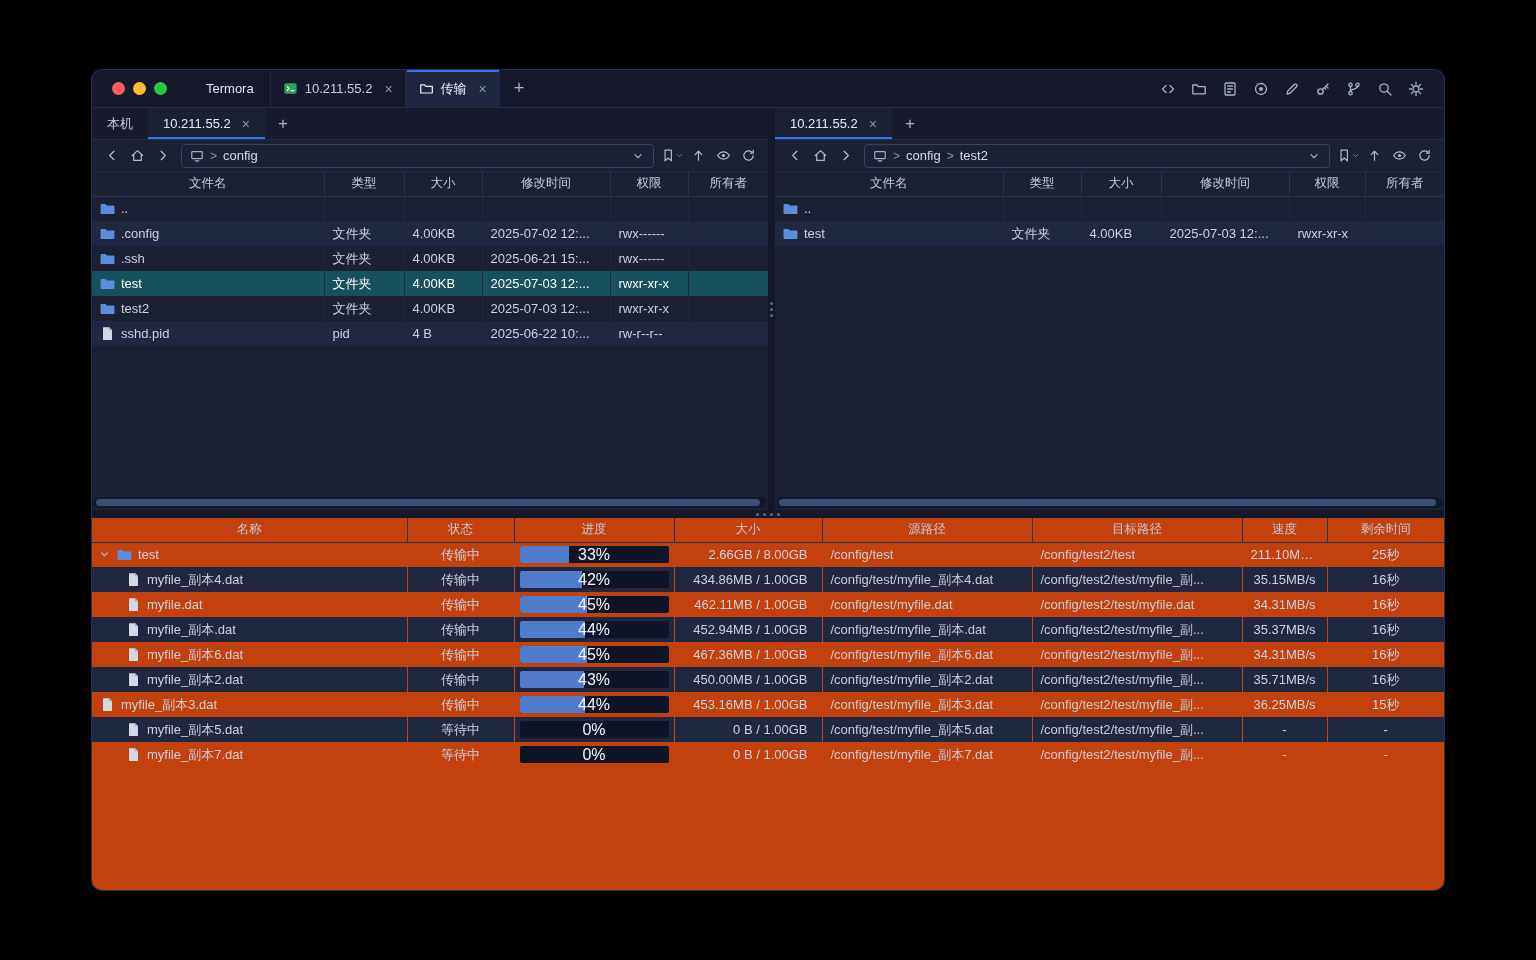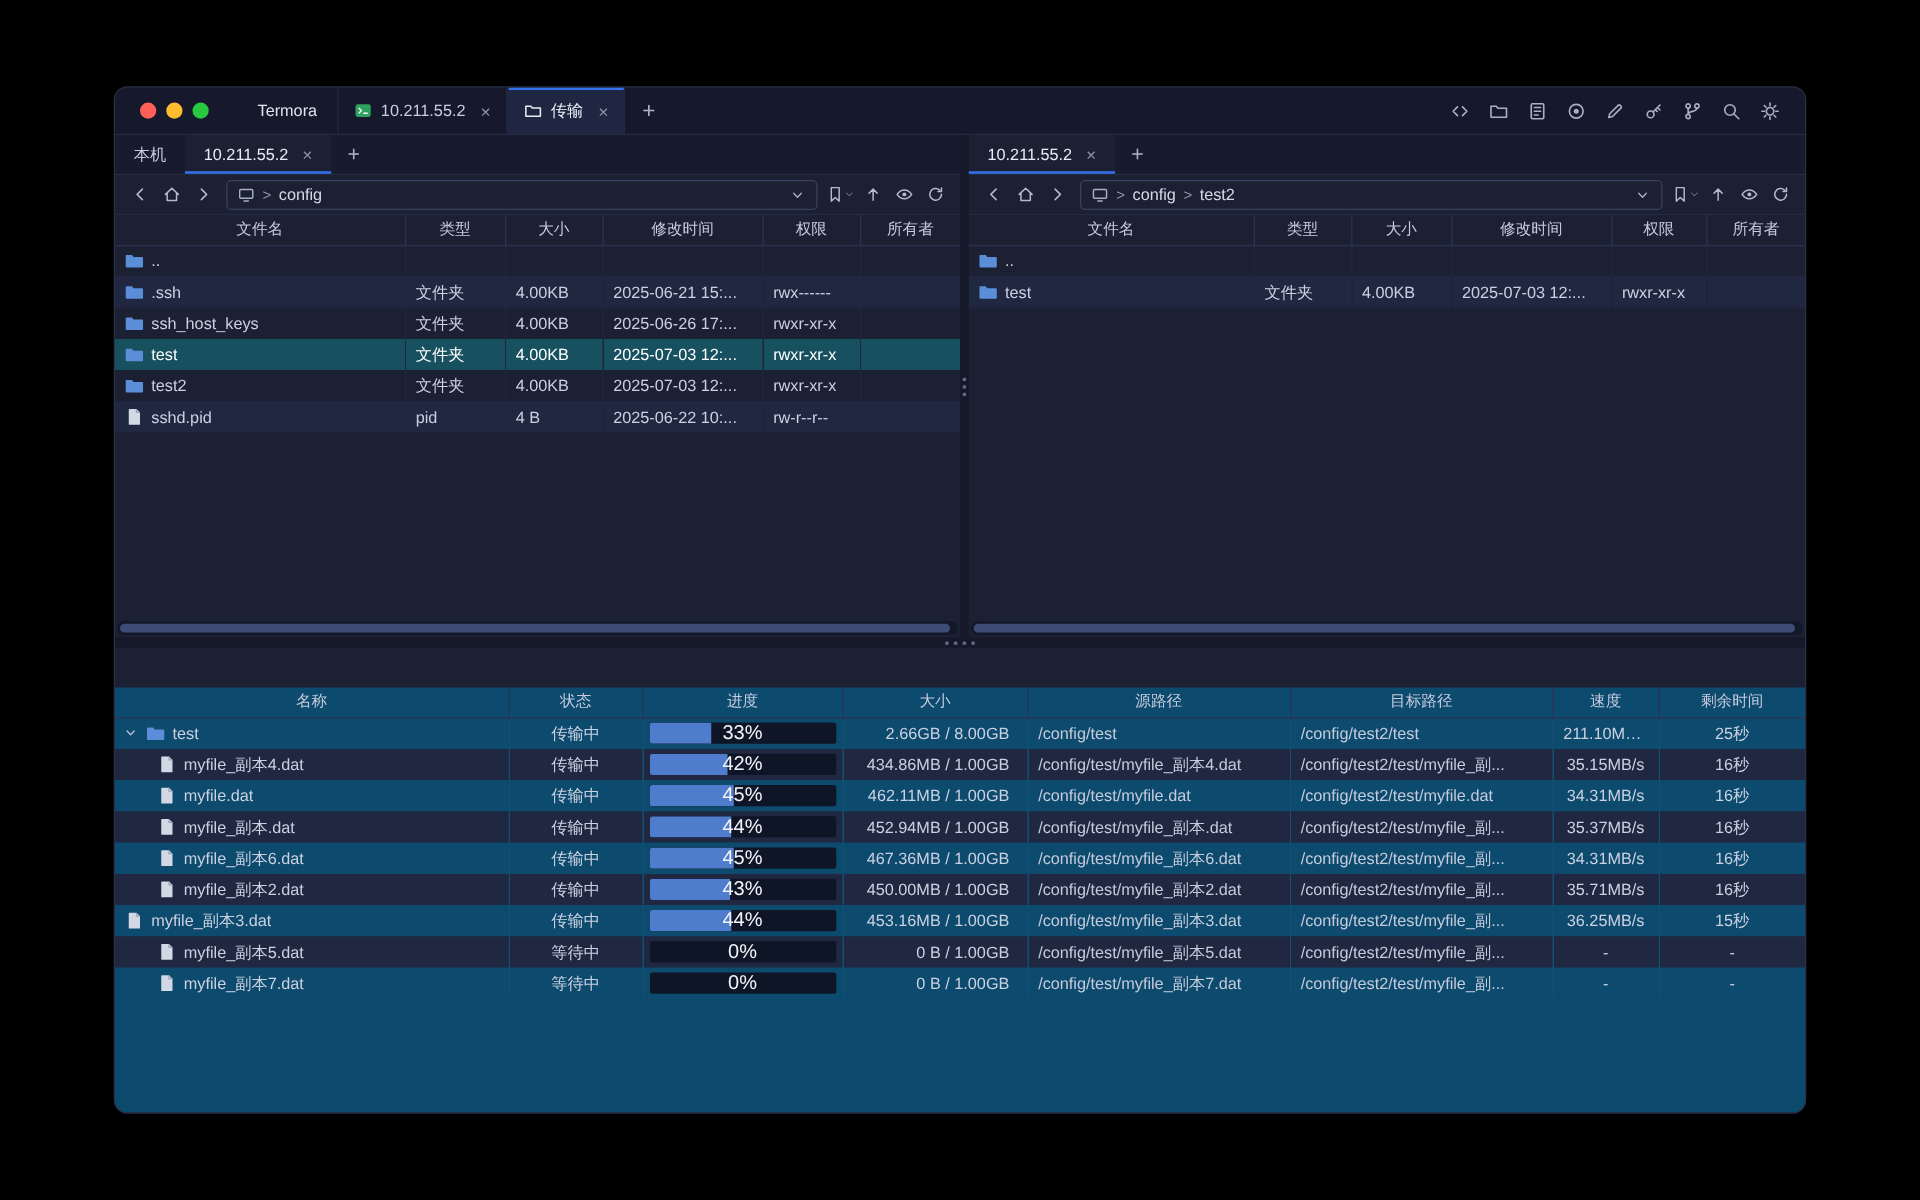--- a/index.html
+++ b/index.html
@@ -75,21 +75,21 @@
   table.grid tbody tr.selected td { color:#fff; }
   .namewrap { display:flex; align-items:center; gap:6px; min-width:0; }
   .fname { overflow:hidden; text-overflow:ellipsis; white-space:nowrap; }
   svg.fi { width:15px; height:15px; flex:0 0 15px; }
   svg.chev { width:13px; height:13px; flex:0 0 13px; }
 
   .hscroll { flex:0 0 11px; margin:2px 2px 2px; background:#12182a; border-radius:6px; position:relative; }
   .hscroll .thumb { position:absolute; left:2px; top:2px; bottom:2px; right:6px; background:#3d4c74; border-radius:5px; }
 
   
-  .transfer { flex:1; background:#0c4a6e; overflow:hidden;margin-top:32px; }
+  .transfer { flex:1; background:#c2410c; overflow:hidden; }
   .transfer td.c-status { text-align:center; }
   .transfer td.c-size { text-align:right; padding-right:14px; }
   .transfer td.c-speed { text-align:center; }
   .transfer td.c-eta { text-align:center; }
   .transfer td.c-path { color:#c6cbdb; }
   .transfer td.c-progress { padding:0 5px; }
   .pbar { position:relative; height:17px; background:#0e1526; border-radius:2px; overflow:hidden;
           display:flex; align-items:center; justify-content:center; }
   .pfill { position:absolute; left:0; top:0; bottom:0; background:var(--progress-fill,#4f7ccd); }
   .plabel { position:relative; color:#f2f4f9; font-size:16px; }
@@ -292,42 +292,42 @@
                   <td></td>
                   <td></td>
                   <td></td>
                 </tr>
                 <tr>
                   <td class="c-name">
                     <span class="namewrap">
                       <svg class="fi" viewBox="0 0 16 16">
                         <path d="M1.3 3.2h4.6l1.4 1.7h7.4c.4 0 .7.3.7.7v7.5c0 .4-.3.7-.7.7H1.3c-.4 0-.7-.3-.7-.7V3.9c0-.4.3-.7.7-.7z" fill="var(--folder-color,#5b8dd9)"></path>
                       </svg>
+                      <span class="fname">.config</span>
+                    </span>
+                  </td>
+                  <td>文件夹</td>
+                  <td>4.00KB</td>
+                  <td>2025-07-02 12:...</td>
+                  <td>rwx------</td>
+                  <td></td>
+                </tr>
+                <tr>
+                  <td class="c-name">
+                    <span class="namewrap">
+                      <svg class="fi" viewBox="0 0 16 16">
+                        <path d="M1.3 3.2h4.6l1.4 1.7h7.4c.4 0 .7.3.7.7v7.5c0 .4-.3.7-.7.7H1.3c-.4 0-.7-.3-.7-.7V3.9c0-.4.3-.7.7-.7z" fill="var(--folder-color,#5b8dd9)"></path>
+                      </svg>
                       <span class="fname">.ssh</span>
                     </span>
                   </td>
                   <td>文件夹</td>
                   <td>4.00KB</td>
                   <td>2025-06-21 15:...</td>
                   <td>rwx------</td>
-                  <td></td>
-                </tr>
-                <tr>
-                  <td class="c-name">
-                    <span class="namewrap">
-                      <svg class="fi" viewBox="0 0 16 16">
-                        <path d="M1.3 3.2h4.6l1.4 1.7h7.4c.4 0 .7.3.7.7v7.5c0 .4-.3.7-.7.7H1.3c-.4 0-.7-.3-.7-.7V3.9c0-.4.3-.7.7-.7z" fill="var(--folder-color,#5b8dd9)"></path>
-                      </svg>
-                      <span class="fname">ssh_host_keys</span>
-                    </span>
-                  </td>
-                  <td>文件夹</td>
-                  <td>4.00KB</td>
-                  <td>2025-06-26 17:...</td>
-                  <td>rwxr-xr-x</td>
                   <td></td>
                 </tr>
                 <tr class="selected">
                   <td class="c-name">
                     <span class="namewrap">
                       <svg class="fi" viewBox="0 0 16 16">
                         <path d="M1.3 3.2h4.6l1.4 1.7h7.4c.4 0 .7.3.7.7v7.5c0 .4-.3.7-.7.7H1.3c-.4 0-.7-.3-.7-.7V3.9c0-.4.3-.7.7-.7z" fill="var(--folder-color,#5b8dd9)"></path>
                       </svg>
                       <span class="fname">test</span>
                     </span>

